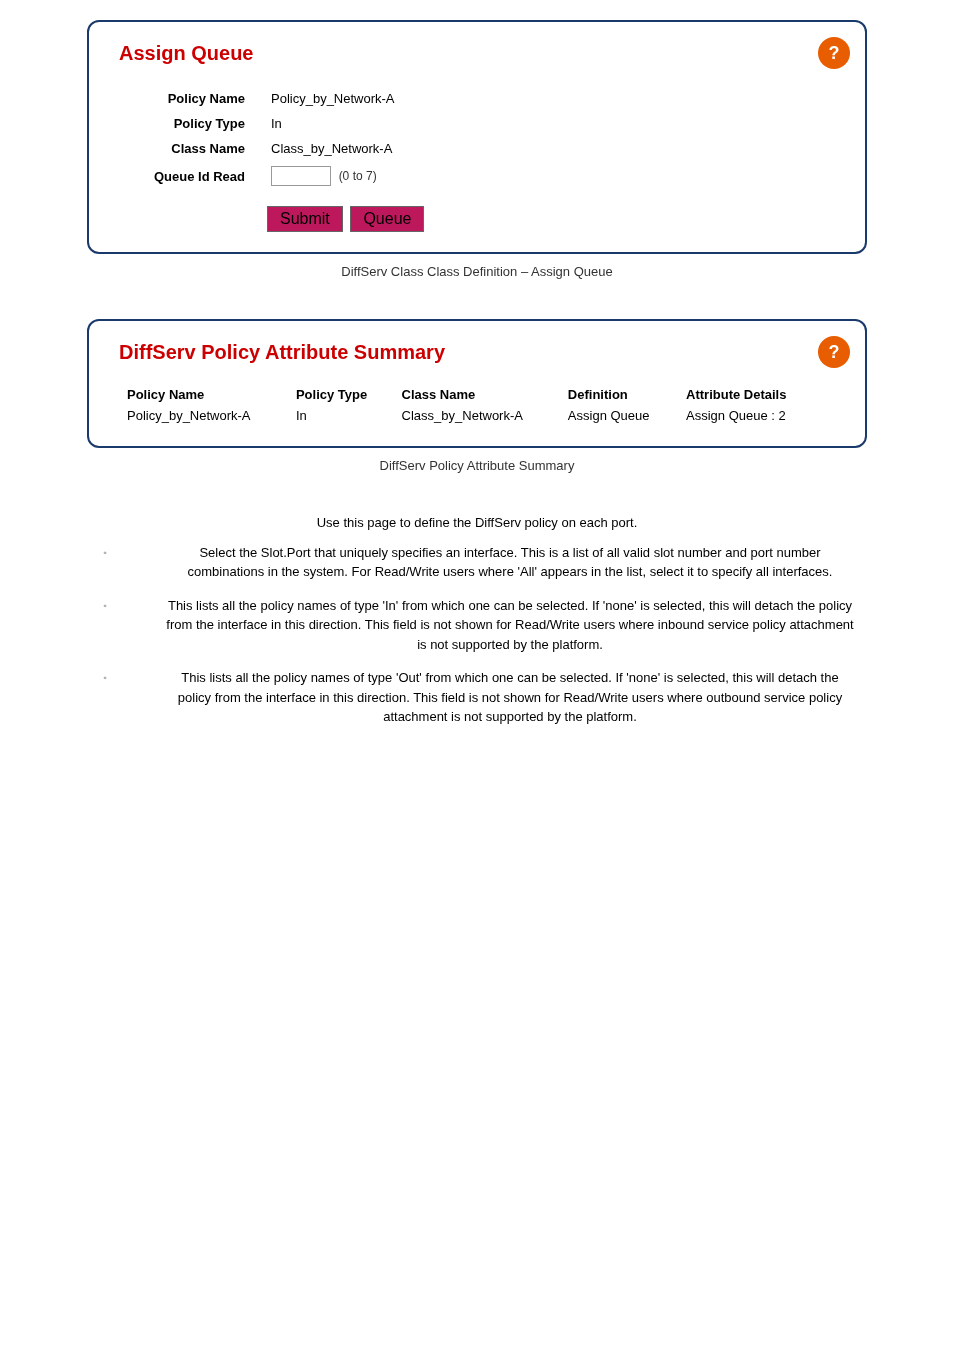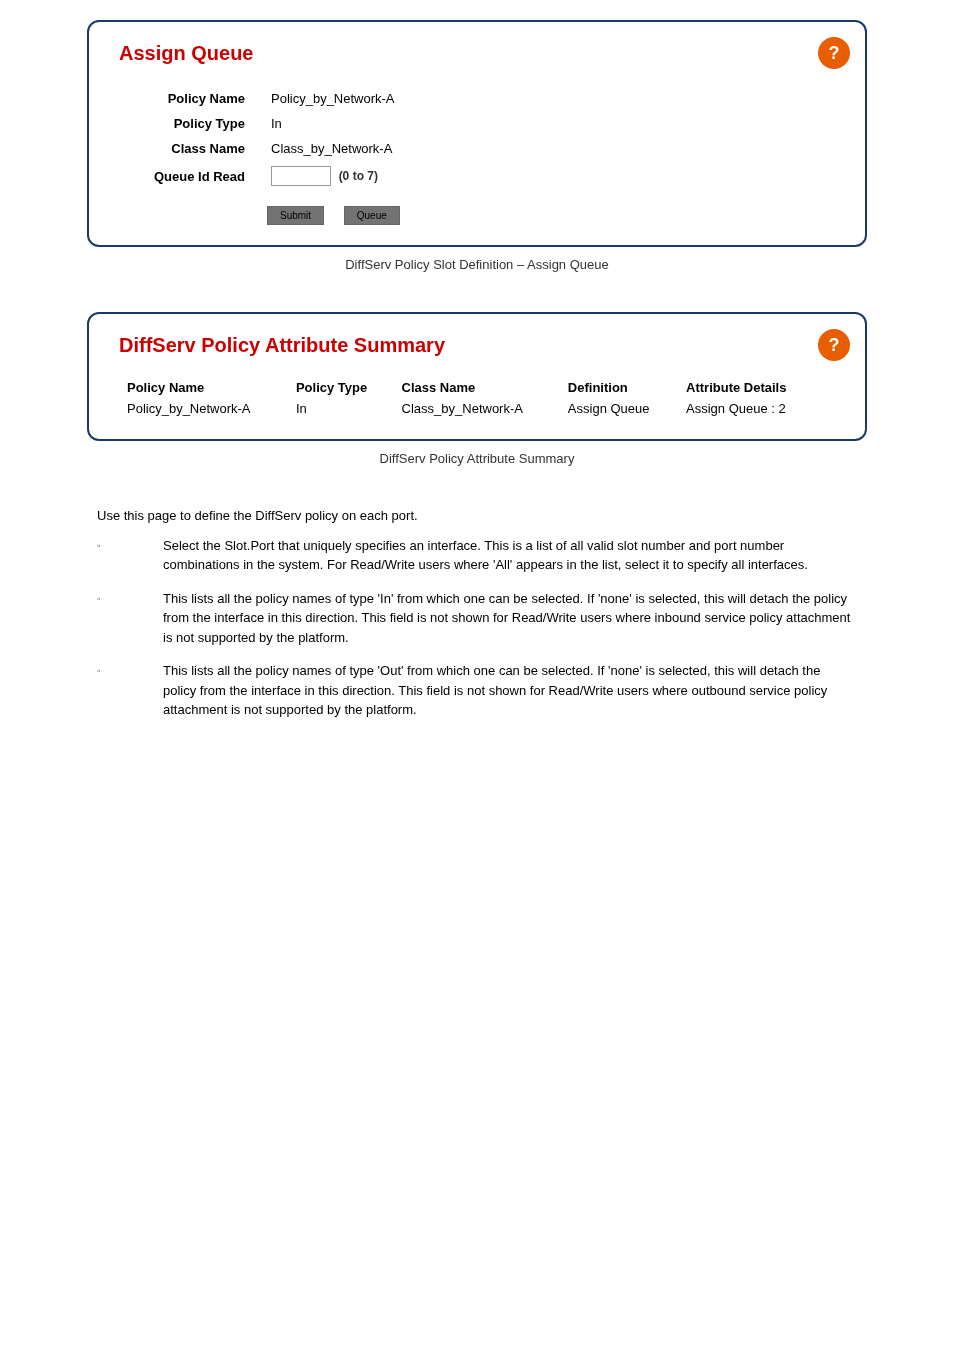--- a/index.html
+++ b/index.html
@@ -66,35 +66,34 @@
       border: 1px solid #999;
       padding: 2px 4px;
       font-size: 12px;
       width: 60px;
     }
 
     .range-text {
       font-size: 12px;
       color: #333;
       margin-left: 4px;
-      font-weight: bold;
     }
 
     .button-row {
       margin-top: 14px;
       padding-left: 148px;
     }
 
     .btn {
       border: 1px solid #666;
-      background: #737373;
+      background: #be185d;
       padding: 3px 12px;
-      font-size: 10px;
+      font-size: 16px;
       cursor: pointer;
-      margin-right: 16px;
+      margin-right: 4px;
     }
 
     .caption {
       text-align: center;
       font-size: 13px;
       color: #333;
       margin-bottom: 40px;
     }
 
     
@@ -125,20 +124,21 @@
 
     .refresh-row td {
       padding-top: 8px;
     }
 
     
     .desc-section {
       margin: 32px auto;
       max-width: 780px;
       padding: 0 10px;
+      text-align: center;
     }
 
     .desc-section p {
       margin-bottom: 10px;
       line-height: 1.5;
     }
 
     .bullet-list {
       list-style: none;
       padding: 0;
@@ -194,21 +194,21 @@
     </tr>
   </tbody>
     </table>
 
   <div class="button-row">
     <button class="btn">Submit</button>
     <button class="btn">Queue</button>
   </div>
 </div>
 
-<p class="caption">DiffServ Policy Slot Definition – Assign Queue</p>
+<p class="caption">DiffServ Class Class Definition – Assign Queue</p>
 
 <div class="panel" style="margin-top: 30px;">
   <div class="summary-title">DiffServ Policy Attribute Summary</div>
   <div class="help-icon">?</div>
 
   <table class="summary-table">
     <thead>
       <tr>
         <th>Policy Name</th>
         <th>Policy Type</th>

